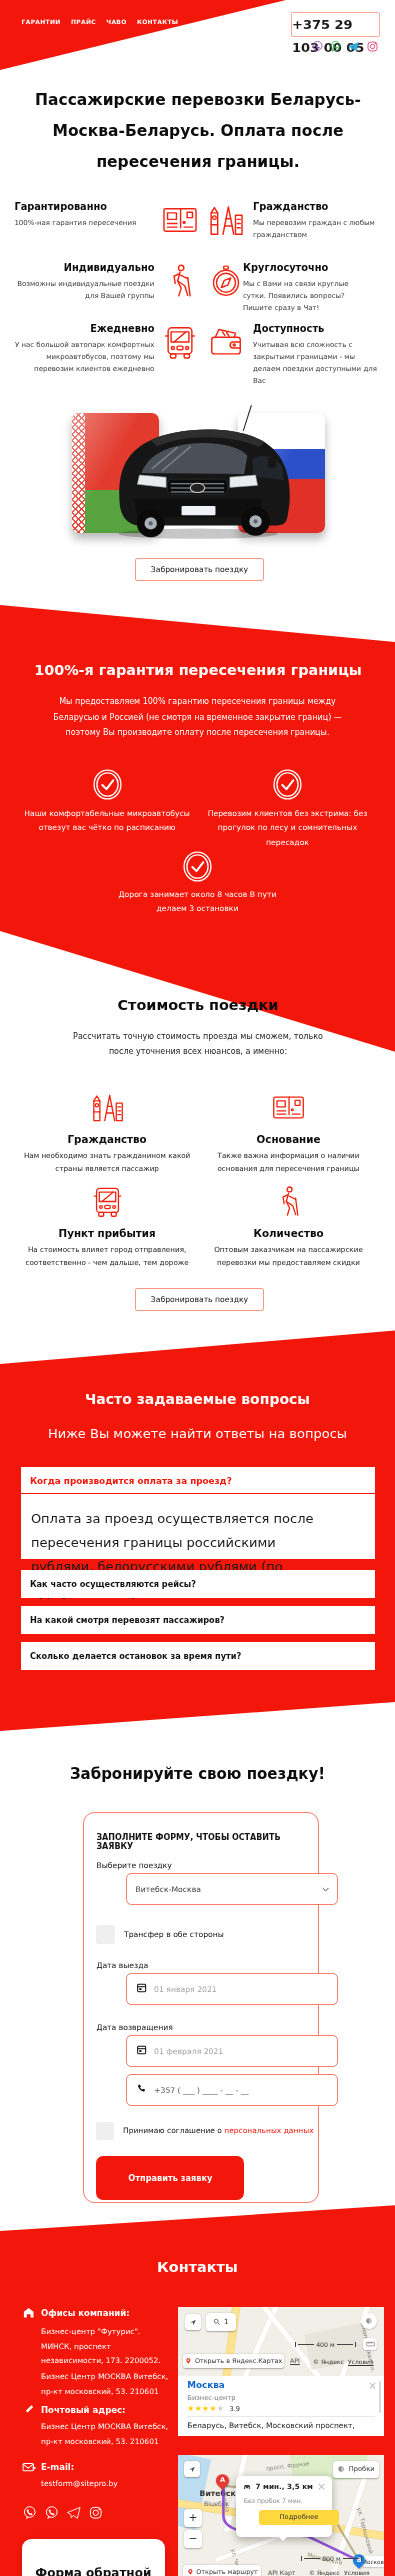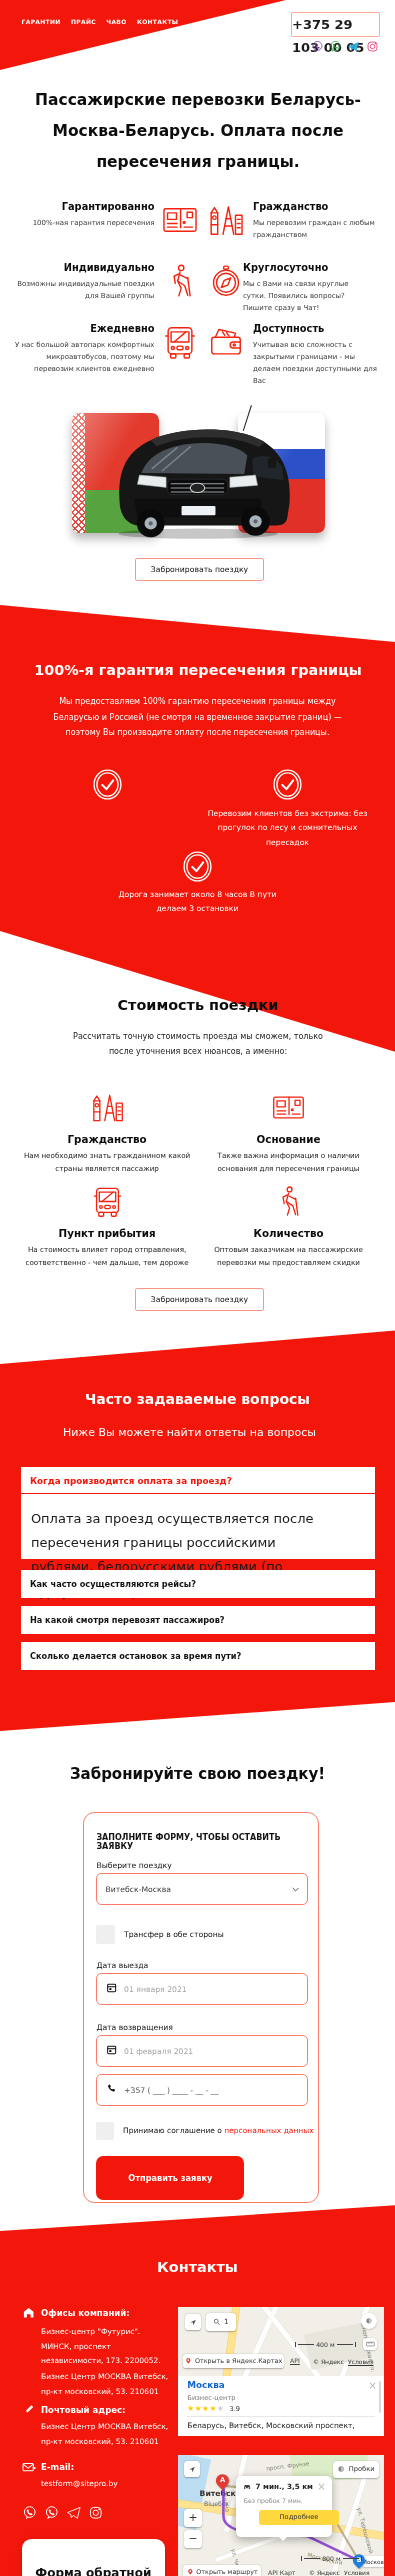--- a/index.html
+++ b/index.html
@@ -28,21 +28,21 @@
              stroke-linecap:round;stroke-linejoin:round;}
   .gpoint{color:#fff;font-size:7.7px;line-height:1.85;text-align:center;}
   .factor{text-align:center;}
   .factor .t{font-size:10.3px;font-weight:bold;color:#0d0d0d;margin:6.2px 0 5.2px;}
   .factor .d{font-size:7.2px;color:#222;line-height:1.75;}
   .faq-card{position:absolute;left:20.6px;width:354px;background:#fff;}
   .faq-q{color:#f2170a;font-size:8.8px;font-weight:bold;}
   .faq-q-closed{color:#141414;font-size:8.2px;font-weight:bold;}
   
   .inp{position:absolute;background:#fff;border:0.8px solid #fb7c66;border-radius:5.2px;
-       display:flex;align-items:center;gap:7.2px;padding:0 8.2px;box-sizing:border-box;}
+       display:flex;align-items:center;gap:7.2px;padding:0 8.2px;box-sizing:border-box;margin-left:30px;}
   .inp .ph{color:#a3a3a3;font-size:7.7px;}
   .inp .val{color:#3a3a3a;font-size:7.7px;}
   .cbx{position:absolute;background:#efefef;border-radius:2.1px;}
   .red-btn{position:absolute;background:#f2170a;border:none;border-radius:7.2px;color:#fff;
            font-weight:bold;text-align:center;cursor:pointer;font-family:"DejaVu Sans",sans-serif;}
   
   .c-label{color:#fff;font-size:8.5px;font-weight:bold;}
   .c-text{color:#fff;font-size:7.5px;line-height:1.95;}
   
   .map{position:absolute;left:178px;width:206px;background:#f1efe7;overflow:hidden;}
@@ -100,21 +100,21 @@
     <span><svg viewBox="0 0 32 32">
           <rect x="5" y="5" width="22" height="22" rx="7" stroke="#e1306c" stroke-width="2" fill="none"></rect>
           <circle cx="16" cy="16" r="5.5" stroke="#e1306c" stroke-width="2" fill="none"></circle>
           <circle cx="23" cy="9" r="1.7" fill="#e1306c"></circle>
         </svg></span>
   </div>
 
   <h1 class="abs sec-title center" style="left:33px;top:85px;width:330px;font-size:15.5px;line-height:2.0;margin:0;">Пассажирские перевозки Беларусь-Москва-Беларусь. Оплата после пересечения границы.</h1>
 
   <div class="abs" style="left:14.4px;top:201px;width:185px;">
-    <div style="position:absolute;right:45px;width:140px;text-align:right;">
+    <div style="position:absolute;right:45px;width:140px;text-align:left;">
       <div class="feat-title">Гарантированно</div>
       <div class="feat-desc">100%-ная гарантия пересечения</div>
     </div>
     <span class="ficon" style="position:absolute;right:0;top:0;">
       <svg viewBox="0 0 64 64">
           <rect x="5" y="13" width="54" height="38" rx="3"></rect>
           <line x1="33" y1="13" x2="33" y2="45"></line>
           <rect x="11" y="20" width="15" height="11"></rect>
           <line x1="11" y1="38" x2="27" y2="38"></line>
           <line x1="11" y1="44" x2="27" y2="44"></line>
@@ -263,20 +263,21 @@
         <ellipse cx="32" cy="32" rx="26" ry="28"></ellipse>
         <ellipse cx="32" cy="32" rx="20.5" ry="22.5"></ellipse>
         <path d="M22 33 L30 41 L43 24" stroke-width="4"></path>
       </svg></span>
   <span class="abs check" style="left:271px;top:767px;">
     <svg viewBox="0 0 64 64">
         <ellipse cx="32" cy="32" rx="26" ry="28"></ellipse>
         <ellipse cx="32" cy="32" rx="20.5" ry="22.5"></ellipse>
         <path d="M22 33 L30 41 L43 24" stroke-width="4"></path>
       </svg></span>
+  <div class="abs gpoint" style="left:20.6px;top:807px;width:173px;">Наши комфортабельные микроавтобусы отвезут вас чётко по расписанию</div>
   <div class="abs gpoint" style="left:201px;top:807px;width:173px;">Перевозим клиентов без экстрима: без прогулок по лесу и сомнительных пересадок</div>
   <span class="abs check" style="left:181px;top:849px;">
     <svg viewBox="0 0 64 64">
         <ellipse cx="32" cy="32" rx="26" ry="28"></ellipse>
         <ellipse cx="32" cy="32" rx="20.5" ry="22.5"></ellipse>
         <path d="M22 33 L30 41 L43 24" stroke-width="4"></path>
       </svg></span>
   <div class="abs gpoint" style="left:110px;top:888px;width:175px;">Дорога занимает около 8 часов В пути делаем 3 остановки</div>
 
   <div class="abs sec-title center" style="left:69px;top:997px;width:258px;font-size:14.4px;">Стоимость поездки</div>
@@ -343,21 +344,21 @@
           <line x1="52" y1="22" x2="56" y2="22"></line>
         </svg></span>
     <div class="t">Пункт прибытия</div>
     <div class="d">На стоимость влияет город отправления, соответственно - чем дальше, тем дороже</div>
   </div>
 
   <button class="abs btn-outline" style="left:135px;top:1288px;width:129px;height:23px;font-family:'DejaVu Sans',sans-serif;">Забронировать поездку</button>
 
   <div class="red-shape" style="top:1319px;height:417px;clip-path:polygon(0 45px,396px 11.3px,396px 383px,0 412px);"></div>
   <div class="abs center" style="left:43px;top:1391px;width:309px;color:#fff;font-size:14px;font-weight:bold;">Часто задаваемые вопросы</div>
-  <div class="abs center" style="left:35px;top:1426px;width:309px;color:#fff;font-size:11px;">Ниже Вы можете найти ответы на вопросы</div>
+  <div class="abs center" style="left:43px;top:1426px;width:309px;color:#fff;font-size:13px;">Ниже Вы можете найти ответы на вопросы</div>
 
   <div class="faq-card" style="top:1467px;height:92px;">
     <div class="faq-q" style="padding:9.3px 9.3px 7.2px;">Когда производится оплата за проезд?</div>
     <div style="height:0.5px;background:#f2170a;"></div>
     <div style="padding:13.4px 10.3px 0;font-size:13px;color:#1a1a1a;line-height:1.85;width:319px;box-sizing:border-box;">Оплата за проезд осуществляется после пересечения границы российскими рублями, белорусскими рублями (по курсу) либо картой.</div>
   </div>
   <div class="faq-card" style="top:1570px;height:28px;display:flex;align-items:center;padding-left:9.3px;box-sizing:border-box;">
     <span class="faq-q-closed">Как часто осуществляются рейсы?</span>
   </div>
   <div class="faq-card" style="top:1606px;height:28px;display:flex;align-items:center;padding-left:9.3px;box-sizing:border-box;">

